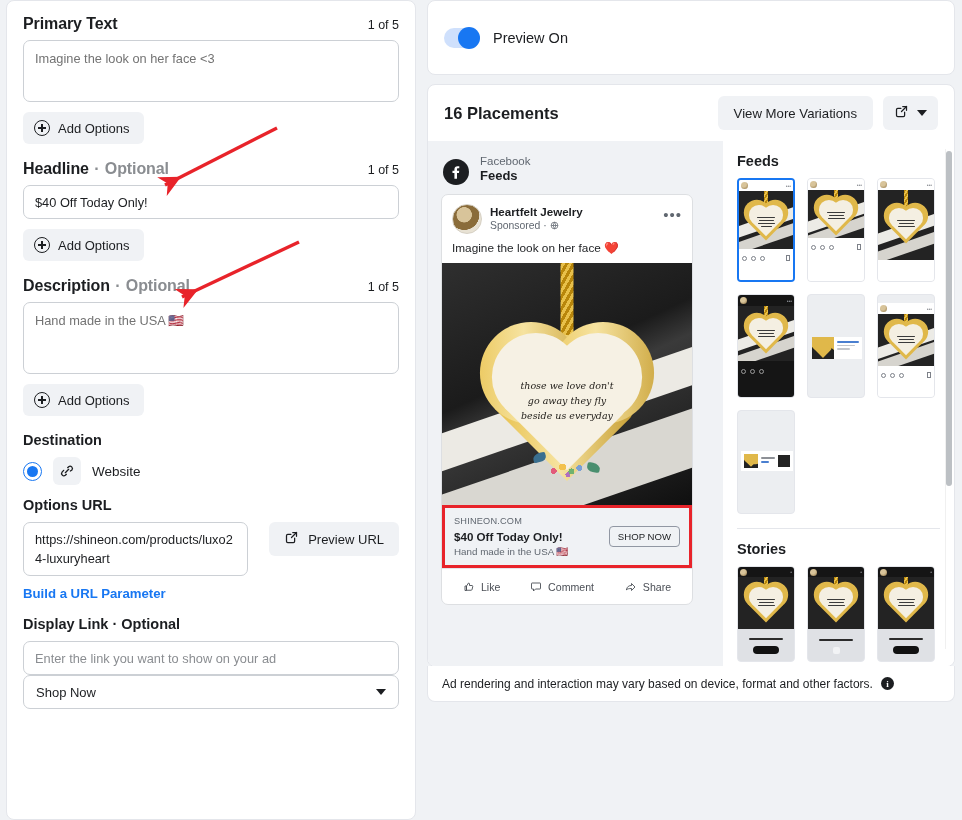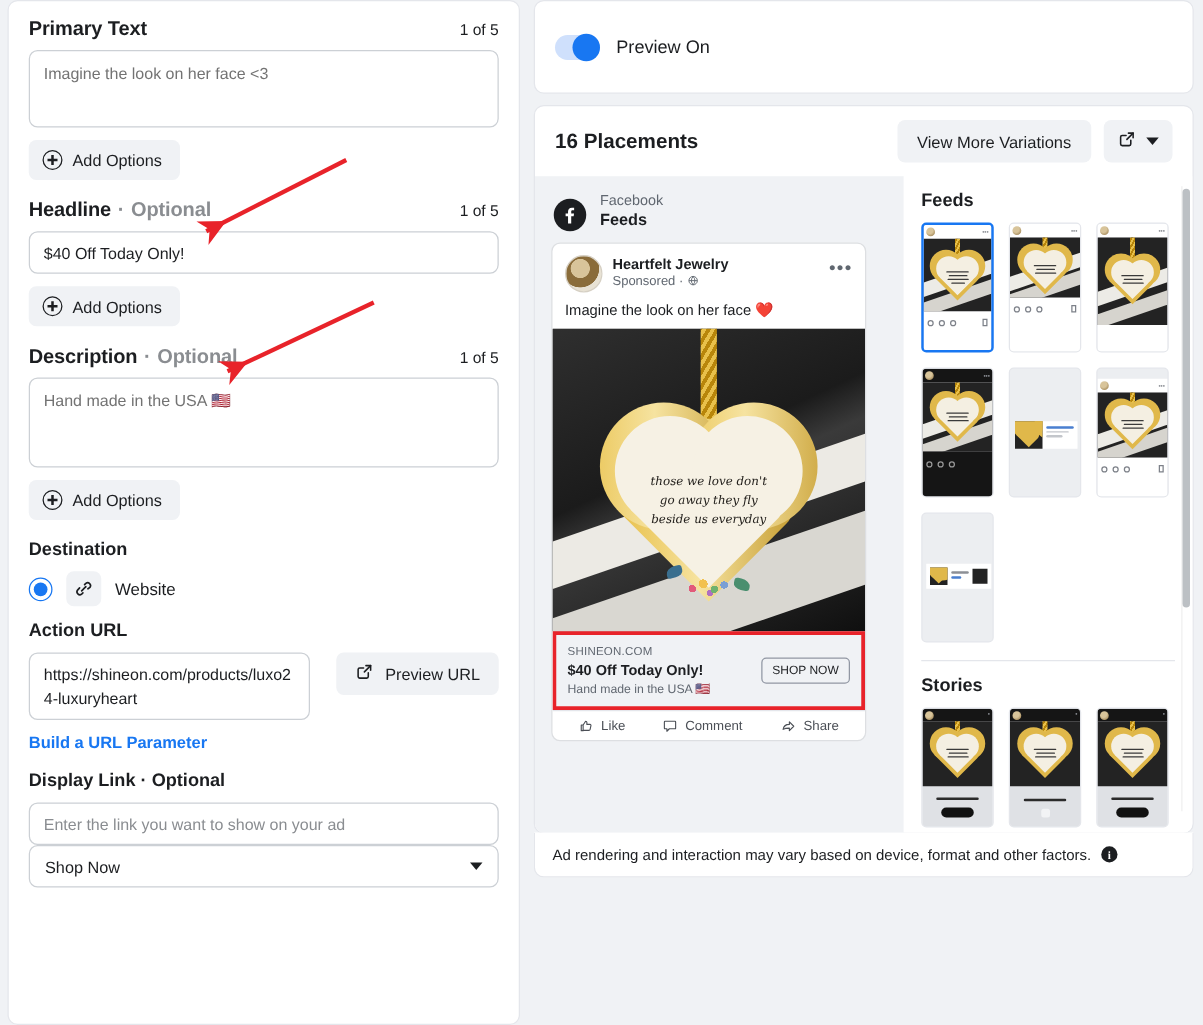--- a/index.html
+++ b/index.html
@@ -236,21 +236,21 @@
   .lp-domain { font-size: 9.2px; color: #606770; letter-spacing: 0.2px; line-height: 1.5; }
   .lp-title { font-size: 11.6px; font-weight: bold; color: #1c1e21; line-height: 1.35; }
   .lp-desc { font-size: 9.8px; color: #606770; line-height: 1.4; }
   .lp-cta {
     flex: 0 0 auto; border: 1px solid #9197a3; border-radius: 4px;
     background: #f0f2f5; padding: 4px 8px; font-size: 9.6px; color: #1c1e21;
     cursor: pointer; white-space: nowrap;
   }
   .ad-actions {
     display: flex; align-items: center; justify-content: space-around;
-    height: 24px; border-top: 1px solid #e4e6eb; padding: 0 6px;
+    height: 36px; border-top: 1px solid #e4e6eb; padding: 0 6px;
   }
   .ad-action { display: flex; align-items: center; gap: 6px; font-size: 10.6px; color: #4b4f56; cursor: pointer; }
 
   
   .thumbs-col { flex: 1 1 auto; background: #fff; padding: 12px 14px 0 14px; position: relative; }
   .thumbs-title { font-size: 14.5px; font-weight: bold; margin-bottom: 9px; }
   .thumb-grid { display: flex; flex-wrap: wrap; gap: 12px; }
   .thumb {
     width: 58px; height: 104px; background: #eceef1; border-radius: 4px;
     border: 1px solid #e4e6eb; overflow: hidden; cursor: pointer; position: relative;
@@ -394,21 +394,21 @@
           <path d="M9.5 14.5l5-5"></path>
           <path d="M13 7l1.5-1.5a3.5 3.5 0 014.9 4.9L17 12"></path>
           <path d="M11 17l-1.5 1.5a3.5 3.5 0 01-4.9-4.9L7 11"></path>
         </svg>
       </span>
       <span class="radio-label">Website</span>
     </div>
 
 
     
-    <div class="section-title" style="margin-top:12px;">Action URL</div>
+    <div class="section-title" style="margin-top:12px;">Options URL</div>
     <div class="url-row">
       <div class="url-input">https://shineon.com/products/luxo24-luxuryheart</div>
       <button class="preview-url-btn">
         <span>
           <svg width="15" height="15" viewBox="0 0 24 24" fill="none" stroke="#1c1e21" stroke-width="2" stroke-linecap="round" stroke-linejoin="round">
             <path d="M17 13v5a2 2 0 01-2 2H6a2 2 0 01-2-2V9a2 2 0 012-2h5"></path>
             <path d="M14 4h6v6"></path>
               <path d="M20 4l-8 8"></path>
           </svg>
         </span>

